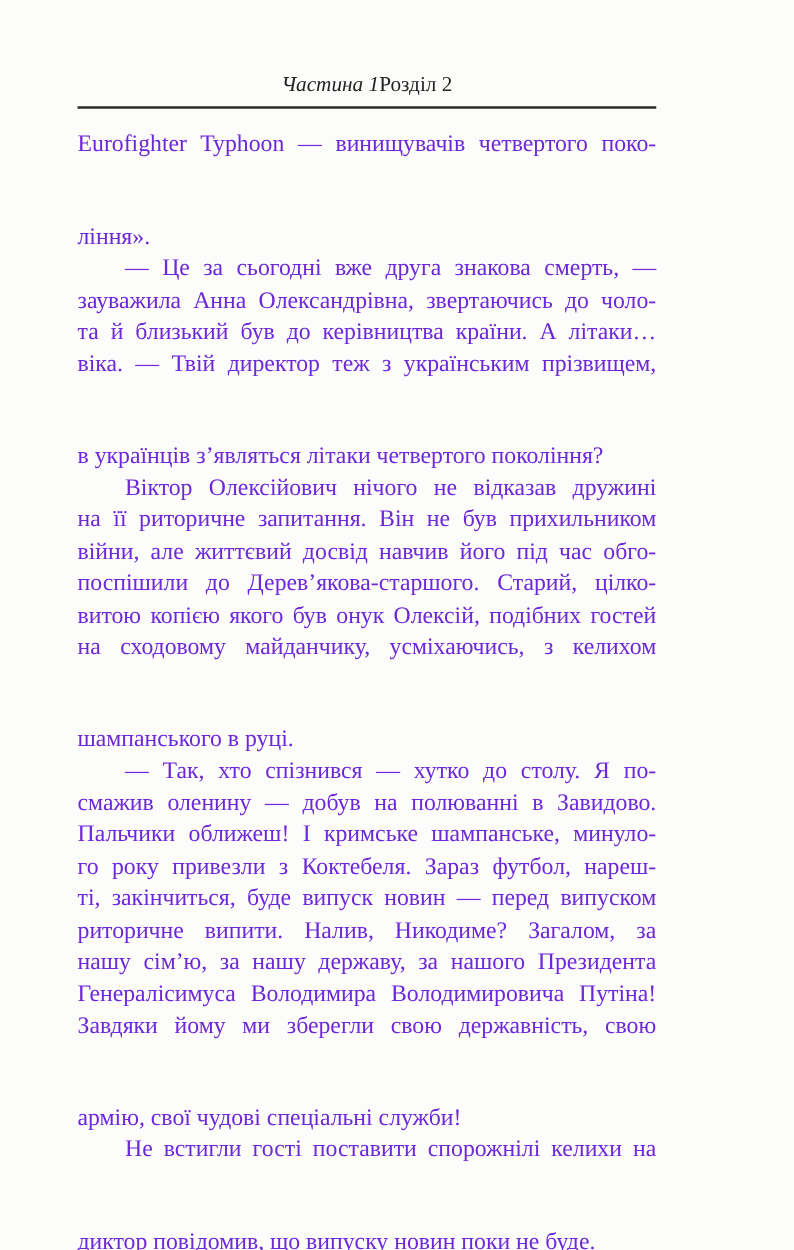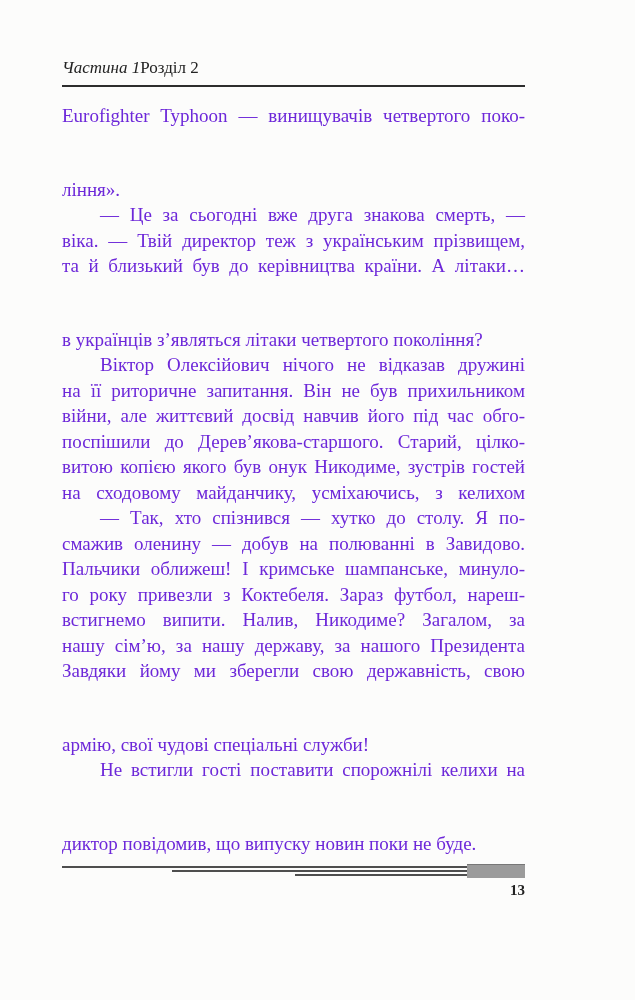--- a/index.html
+++ b/index.html
@@ -17,21 +17,21 @@
     overflow: hidden;
   }
   .content {
     position: absolute;
     left: 62px;
     top: 57px;
     width: 463px;
   }
   .running-head {
     display: flex;
-    justify-content: flex-start;
+    justify-content: center;
     align-items: baseline;
     font-size: 17px;
     line-height: 21px;
     color: #232323;
   }
   .running-head .left { font-style: italic; }
   .head-rule {
     margin-top: 7px;
     height: 0;
     border: none;
@@ -100,41 +100,45 @@
     </div>
     <hr class="head-rule">
 
     <div class="body-text">
         <div>
           <div class="line">Eurofighter Typhoon — винищувачів четвертого поко-</div>
           <div class="line last">ління».</div>
         </div>
         <div>
           <div class="line indent">— Це за сьогодні вже друга знакова смерть, —</div>
+          <div class="line">зауважила Анна Олександрівна, звертаючись до чоло-</div>
+          <div class="line">та й близький був до керівництва країни. А літаки…</div>
           <div class="line">віка. — Твій директор теж з українським прізвищем,</div>
-          <div class="line">та й близький був до керівництва країни. А літаки…</div>
           <div class="line last">в українців з’являться літаки четвертого покоління?</div>
         </div>
         <div>
           <div class="line indent">Віктор Олексійович нічого не відказав дружині</div>
           <div class="line">на її риторичне запитання. Він не був прихильником</div>
           <div class="line">війни, але життєвий досвід навчив його під час обго-</div>
         </div>
         <div>
           <div class="line">поспішили до Дерев’якова-старшого. Старий, цілко-</div>
-          <div class="line">витою копією якого був онук Никодиме, зустрів гостей</div>
+          <div class="line">витою копією якого був онук Олексій, подібних гостей</div>
           <div class="line">на сходовому майданчику, усміхаючись, з келихом</div>
+          <div class="line last">шампанського в руці.</div>
         </div>
         <div>
           <div class="line indent">— Так, хто спізнився — хутко до столу. Я по-</div>
           <div class="line">смажив оленину — добув на полюванні в Завидово.</div>
           <div class="line">Пальчики оближеш! І кримське шампанське, минуло-</div>
           <div class="line">го року привезли з Коктебеля. Зараз футбол, нареш-</div>
-          <div class="line">встигнемо випити. Налив, Никодиме? Загалом, за</div>
+          <div class="line">ті, закінчиться, буде випуск новин — перед випуском</div>
+          <div class="line">риторичне випити. Налив, Никодиме? Загалом, за</div>
           <div class="line">нашу сім’ю, за нашу державу, за нашого Президента</div>
+          <div class="line">Генералісимуса Володимира Володимировича Путіна!</div>
           <div class="line">Завдяки йому ми зберегли свою державність, свою</div>
           <div class="line last">армію, свої чудові спеціальні служби!</div>
         </div>
         <div>
           <div class="line indent">Не встигли гості поставити спорожнілі келихи на</div>
           <div class="line last">диктор повідомив, що випуску новин поки не буде.</div>
         </div>
       </div>
 
     <div class="footer-ornament">

